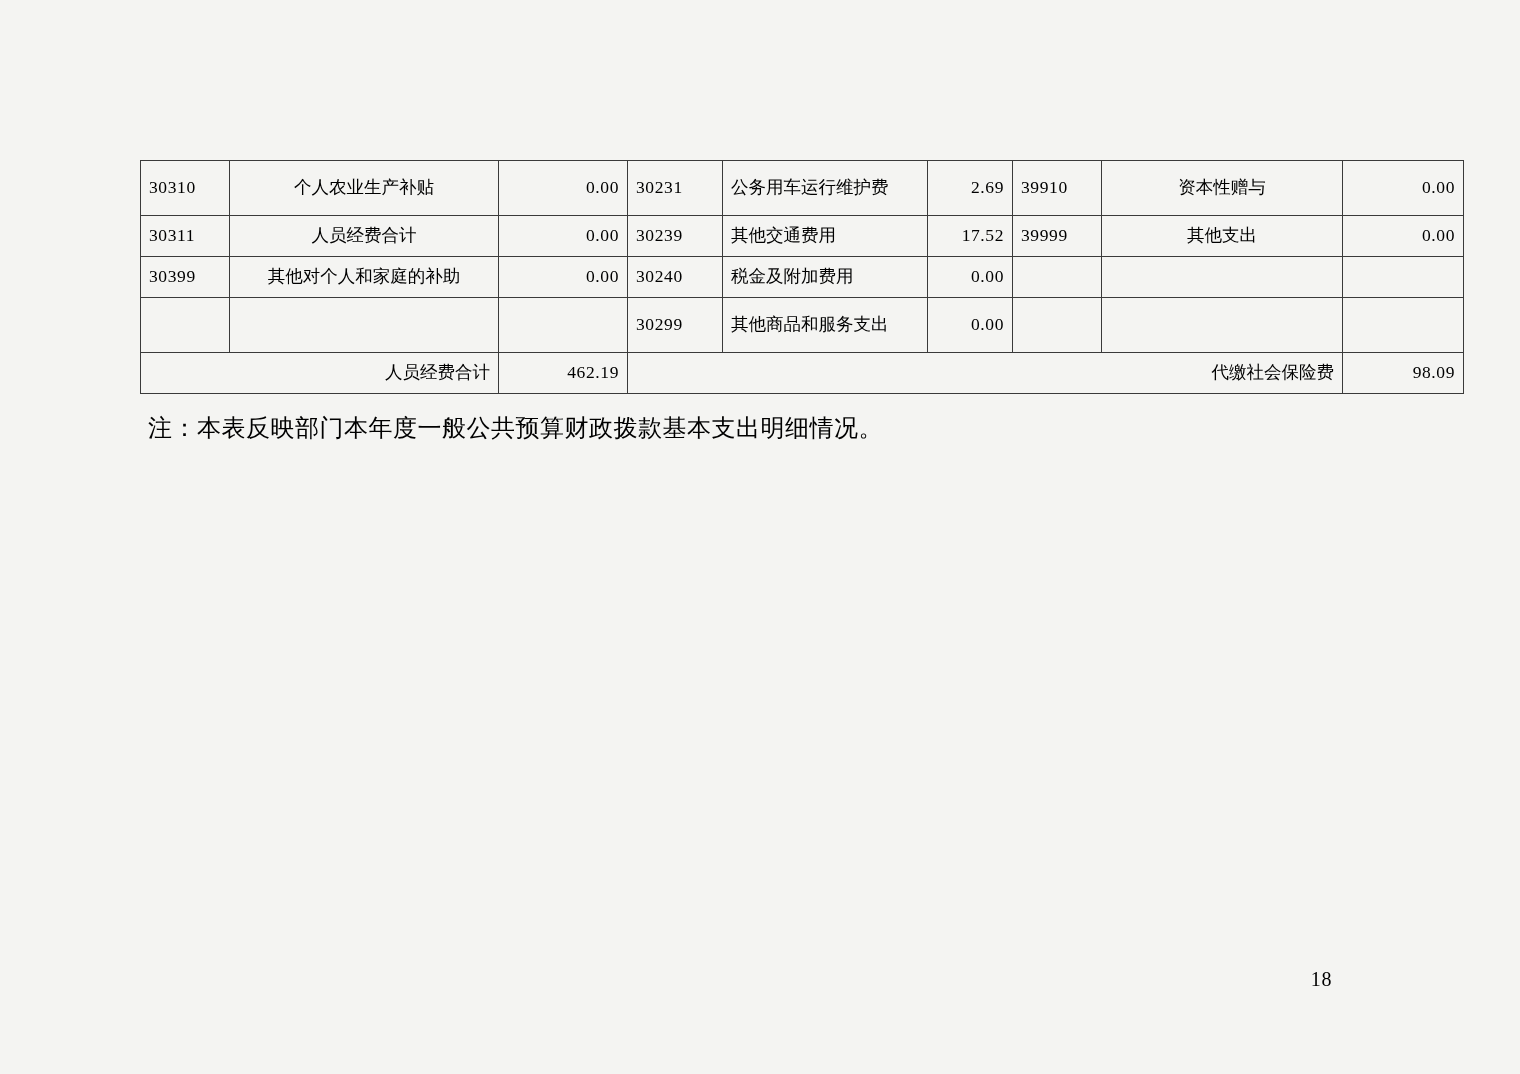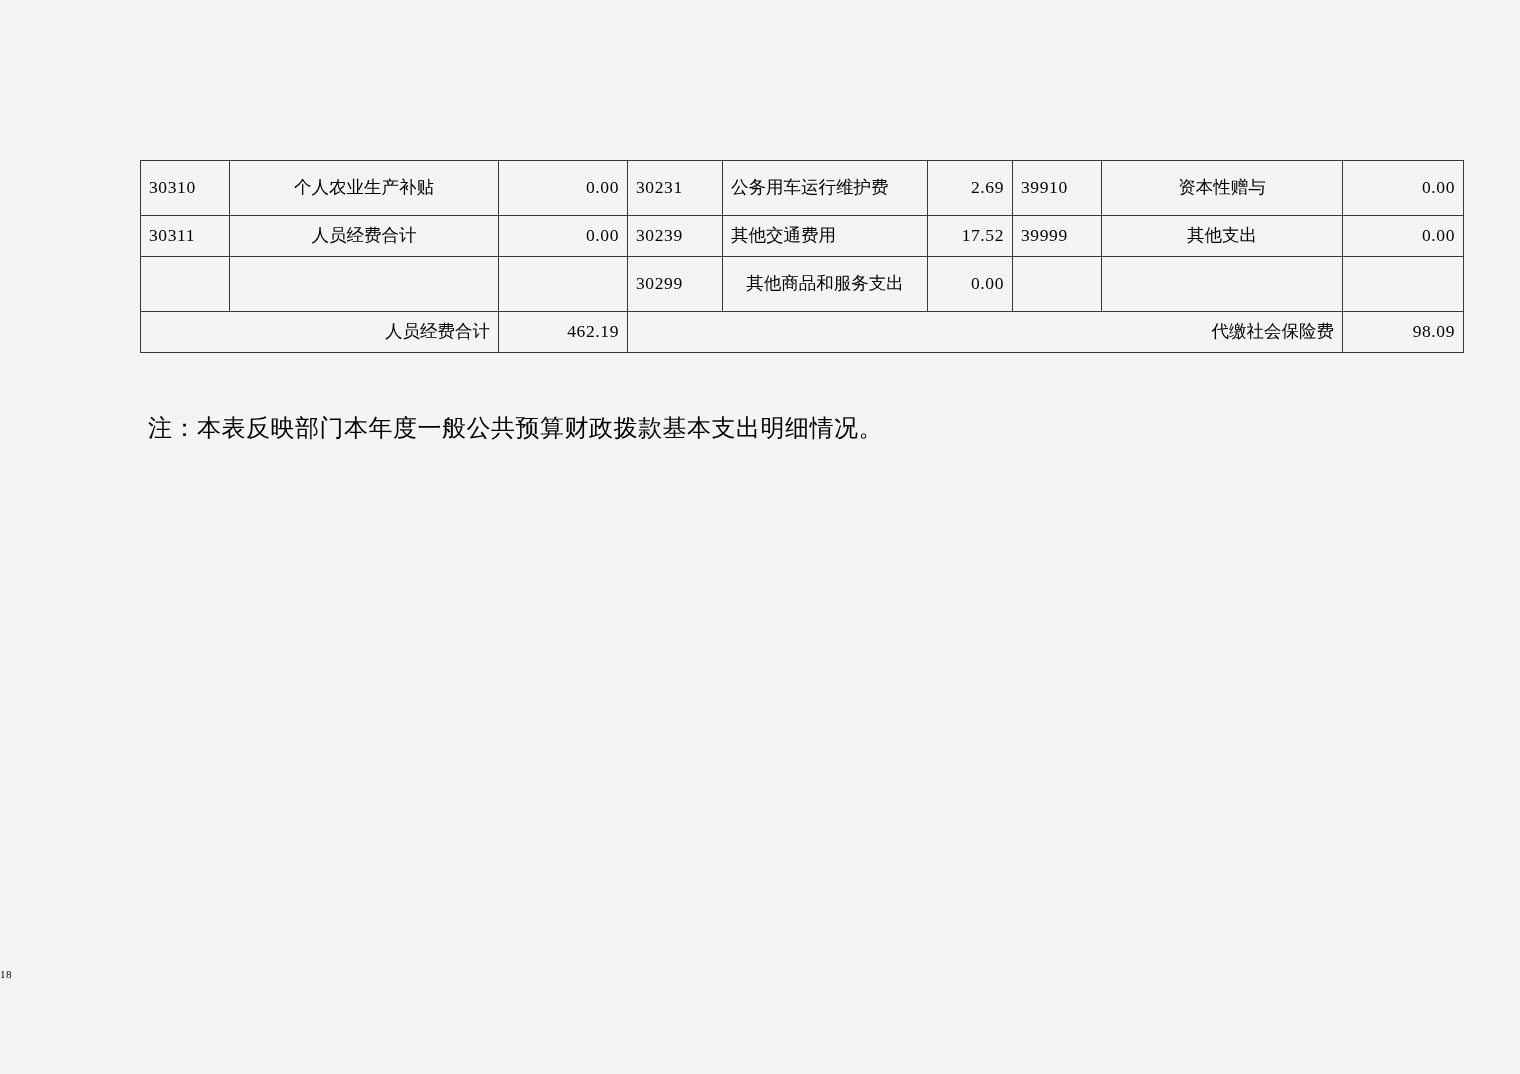--- a/index.html
+++ b/index.html
@@ -94,41 +94,41 @@
     height: 32px;
   }
   .row-empty td {
     height: 46px;
   }
   .name-left-wrap {
     padding-left: 18px;
     padding-right: 6px;
   }
   .wrap2 {
-    text-align: center;
+    text-align: left;
     padding-left: 18px;
   }
   .total-label {
     text-align: right;
   }
   .note {
     position: absolute;
     left: 148px;
     top: 412px;
     font-size: 24px;
     letter-spacing: 0.5px;
     font-family: "Liberation Serif", serif;
   }
   .page-number {
     position: absolute;
     left: 0;
     top: 968px;
     width: 1332px;
-    text-align: left;
-    font-size: 11px;
+    text-align: right;
+    font-size: 20px;
     font-family: "Liberation Serif", serif;
   }
   .num {
     font-family: "Liberation Serif", serif;
     letter-spacing: 0.6px;
   }
 </style>
 </head>
 <body>
 
@@ -152,20 +152,31 @@
           <td class="c-code num">30311</td>
           <td class="c-name name-left-wrap">人员经费合计</td>
           <td class="c-val num">0.00</td>
           <td class="c-code2 num">30239</td>
           <td class="c-name2">其他交通费用</td>
           <td class="c-val2 num">17.52</td>
           <td class="c-code3 num">39999</td>
           <td class="c-name3">其他支出</td>
           <td class="c-val3 num">0.00</td>
         </tr>
+        <tr class="row-normal">
+          <td class="c-code num">30399</td>
+          <td class="c-name name-left-wrap">其他对个人和家庭的补助</td>
+          <td class="c-val num">0.00</td>
+          <td class="c-code2 num">30240</td>
+          <td class="c-name2">税金及附加费用</td>
+          <td class="c-val2 num">0.00</td>
+          <td class="c-code3 num"></td>
+          <td class="c-name3"></td>
+          <td class="c-val3 num"></td>
+        </tr>
         <tr class="row-empty">
           <td class="c-code num"></td>
           <td class="c-name name-left-wrap"></td>
           <td class="c-val num"></td>
           <td class="c-code2 num">30299</td>
           <td class="c-name2 wrap2">其他商品和服务支出</td>
           <td class="c-val2 num">0.00</td>
           <td class="c-code3 num"></td>
           <td class="c-name3"></td>
           <td class="c-val3 num"></td>

